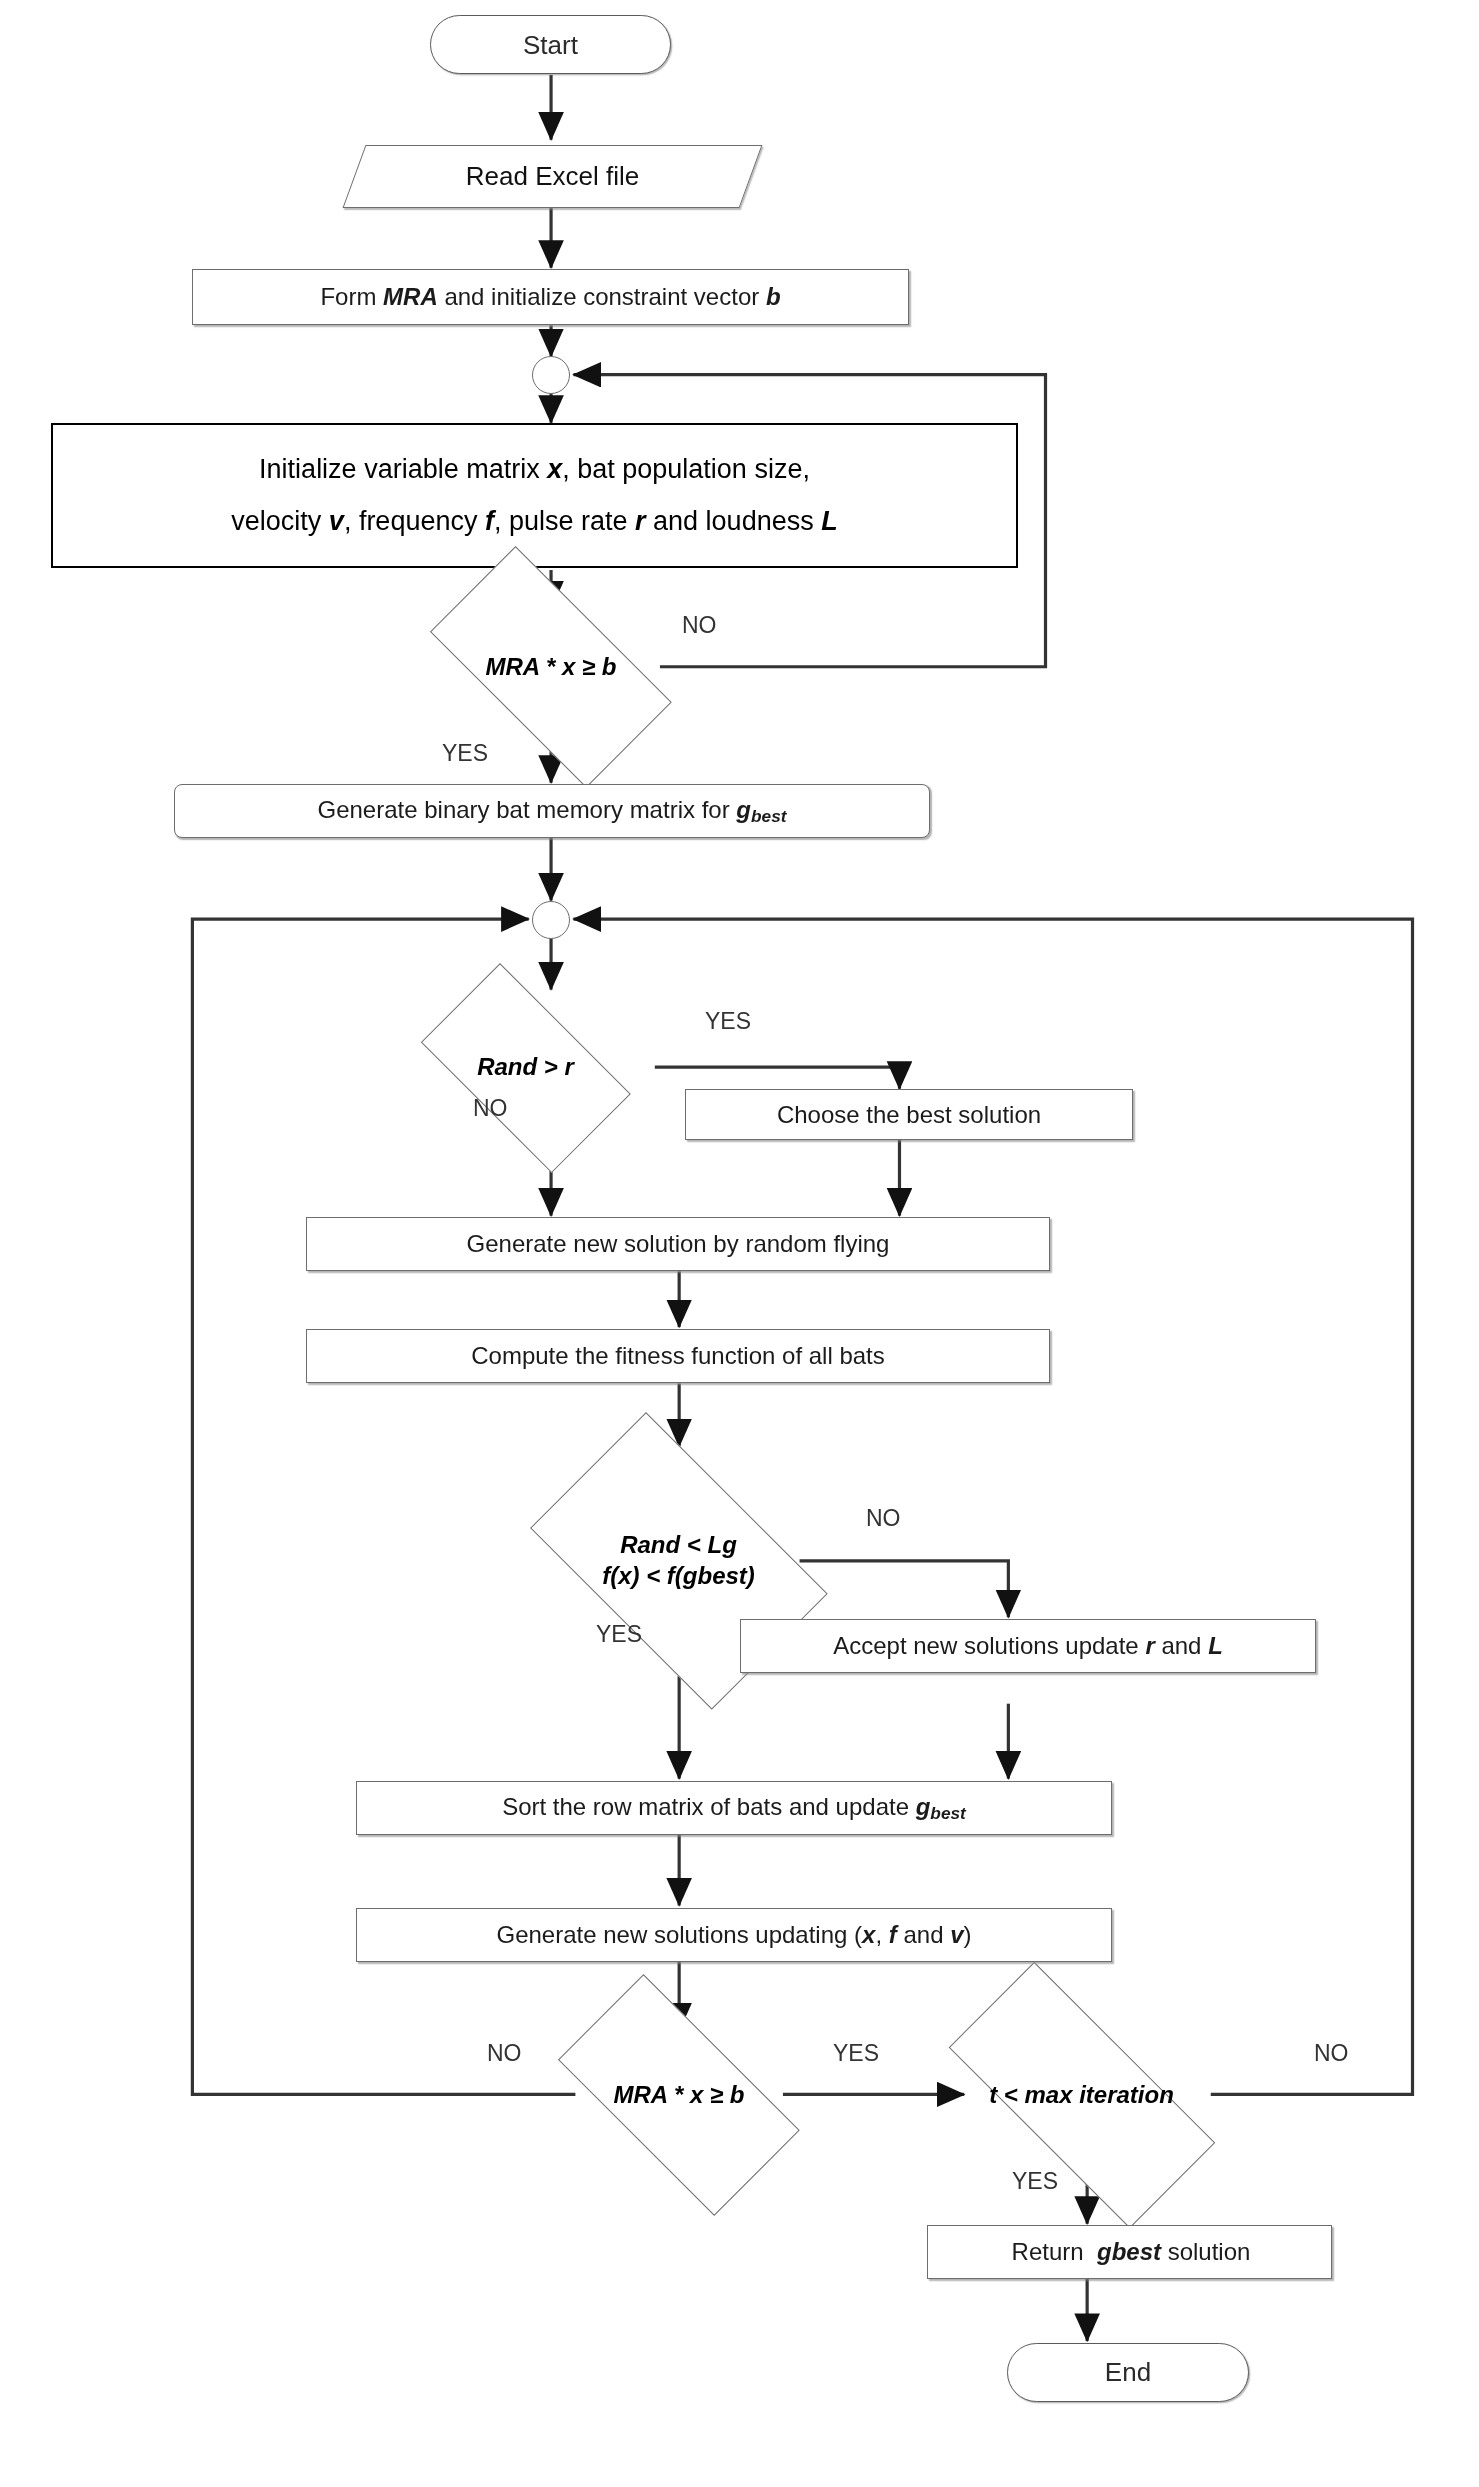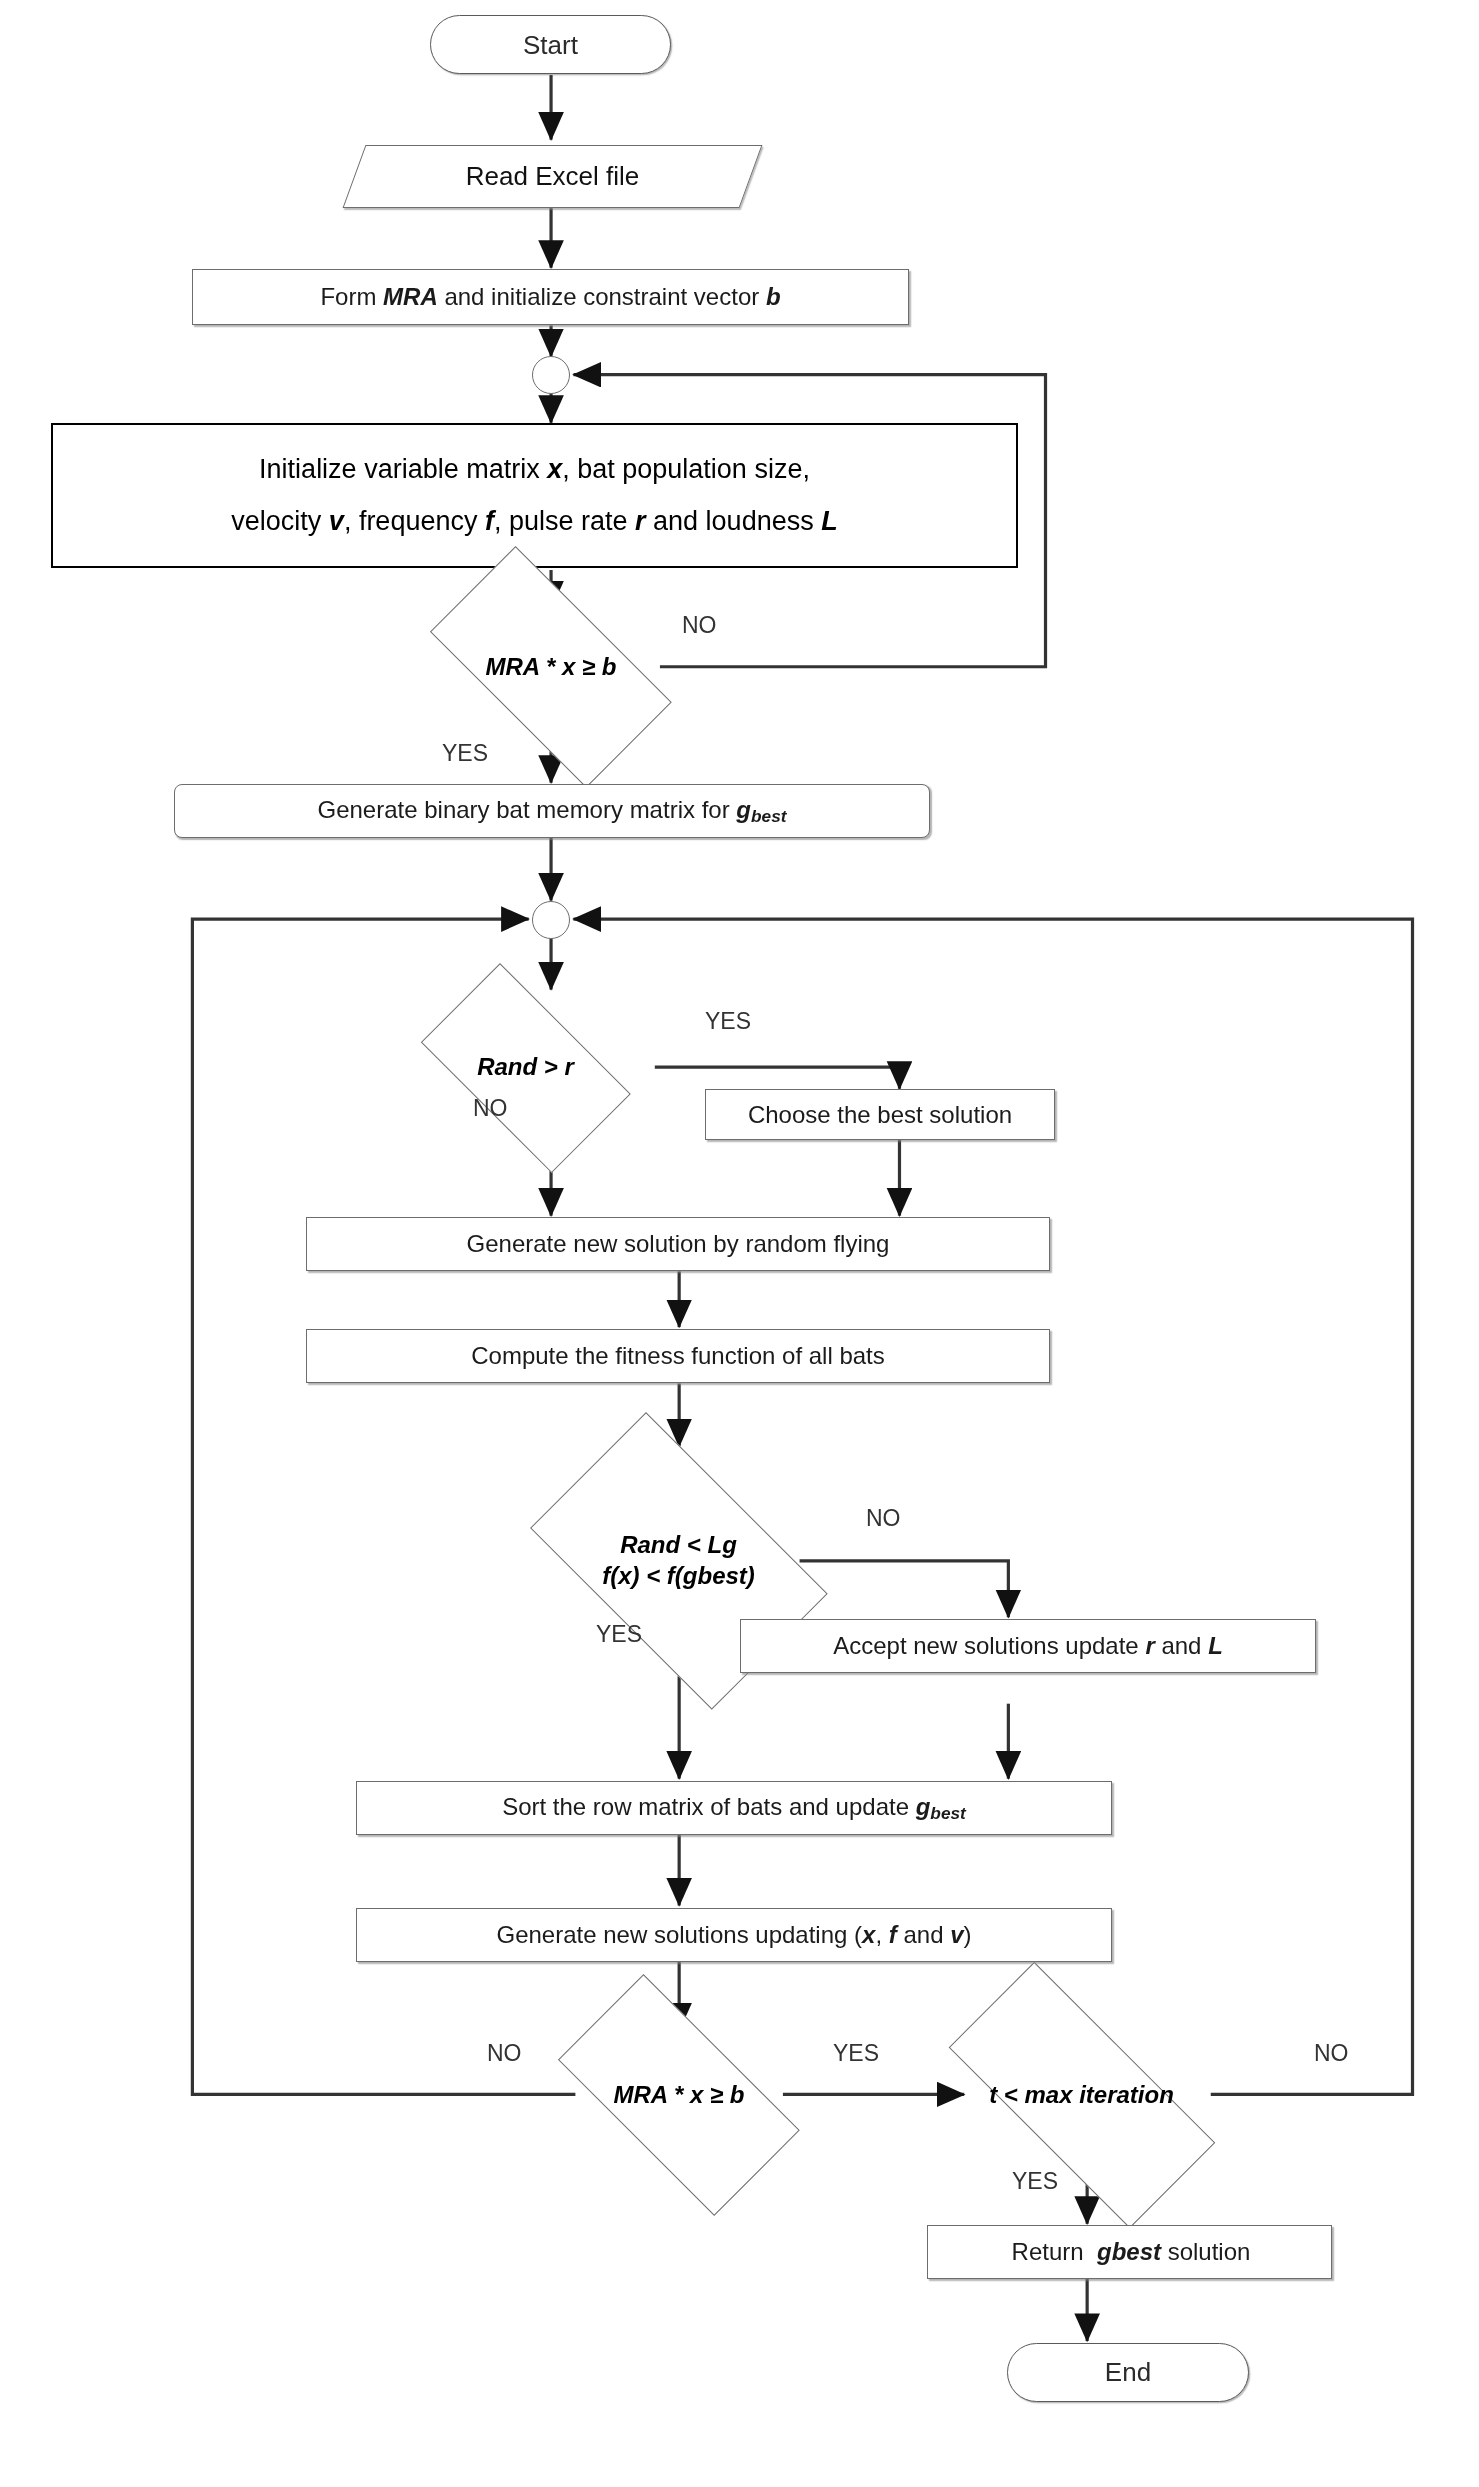--- a/index.html
+++ b/index.html
@@ -211,21 +211,21 @@
 
   <div class="node connector" style="left:532px; top:901px; width:38px; height:38px;"></div>
 
   <div class="node decision" style="left:396px; top:990px; width:259px; height:155px;">
     <div class="dia"></div>
     <span class="dia-text">Rand &gt; r</span>
   </div>
   <div class="elabel" style="left:705px; top:1008px;">YES</div>
   <div class="elabel" style="left:473px; top:1095px;">NO</div>
 
-  <div class="node process" style="left:685px; top:1089px; width:350px; height:51px;margin-left:20px;">
+  <div class="node process" style="left:685px; top:1089px; width:448px; height:51px;">
     <span>Choose the best solution</span>
   </div>
 
   <div class="node process" style="left:306px; top:1217px; width:744px; height:54px;">
     <span>Generate new solution by random flying</span>
   </div>
 
   <div class="node process" style="left:306px; top:1329px; width:744px; height:54px;">
     <span>Compute the fitness function of all bats</span>
   </div>

